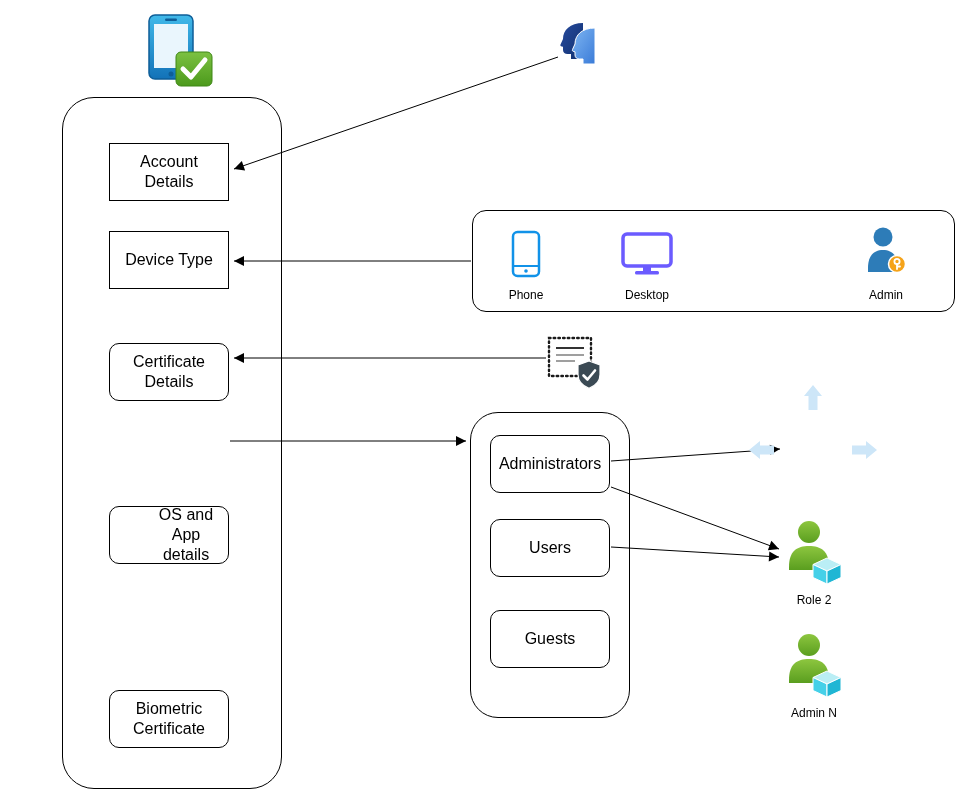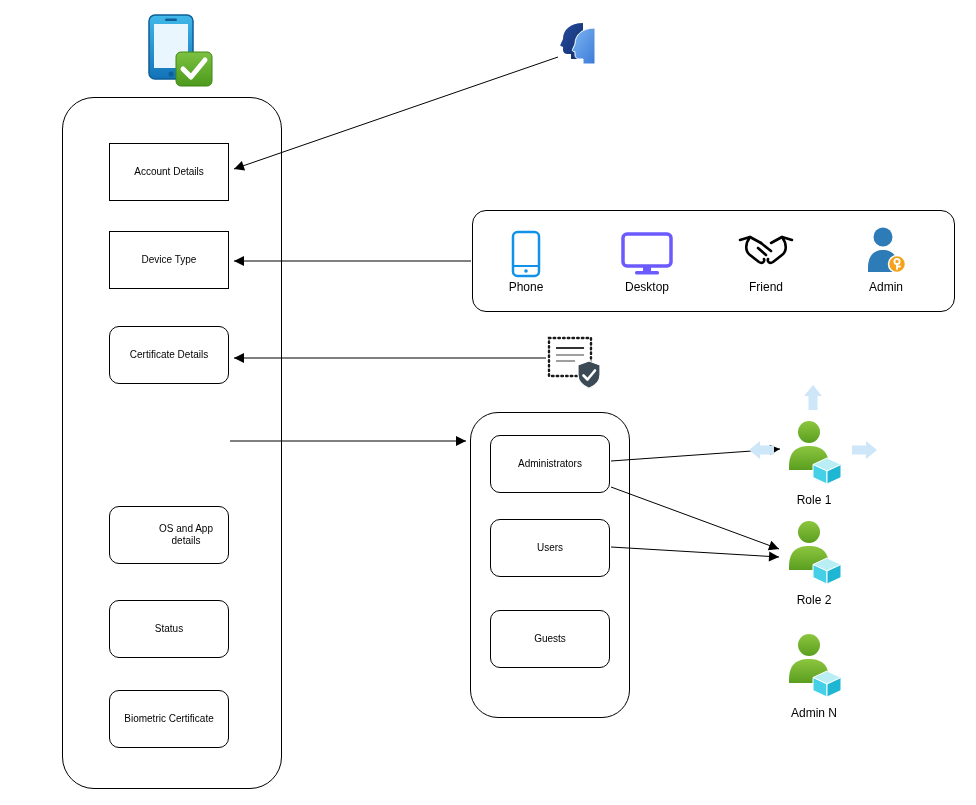--- a/index.html
+++ b/index.html
@@ -1,26 +1,26 @@
 <!DOCTYPE html>
 <html><head>
 <meta charset="utf-8">
 <style>
   html,body{margin:0;padding:0;background:#ffffff;}
   .canvas{position:relative;width:976px;height:805px;background:#ffffff;
           font-family:"Liberation Sans",sans-serif;overflow:hidden;color:#000;}
   .frame{position:absolute;background:#fff;border:1px solid #000;box-sizing:border-box;}
   .node{position:absolute;width:120px;height:58px;background:#fff;border:1px solid #000;
         display:flex;align-items:center;justify-content:center;text-align:center;
-        font-size:10px;line-height:1.25;padding:2px 6px;box-sizing:border-box;}
+        font-size:16px;line-height:1.25;padding:2px 6px;box-sizing:border-box;}
   .node.rounded{border-radius:10px;}
   .abs{position:absolute;line-height:0;}
   .dev-item{position:absolute;top:222px;width:100px;display:flex;flex-direction:column;align-items:center;}
   .dev-item .ic{height:56px;display:flex;align-items:flex-end;justify-content:center;line-height:0;}
-  .dev-label{margin-top:2px;font-size:12px;}
+  .dev-label{margin-top:10px;font-size:12px;}
   .role{position:absolute;width:58px;display:flex;flex-direction:column;align-items:center;}
   .role-label{margin-top:5px;font-size:12px;white-space:nowrap;}
   svg.overlay{position:absolute;left:0;top:0;pointer-events:none;}
 </style>
 </head>
 <body>
 
 <div class="canvas">
 
   <svg width="0" height="0" style="position:absolute">
@@ -54,28 +54,25 @@
   <div class="frame" style="left:62px;top:97px;width:220px;height:692px;border-radius:32px;"></div>
   <div class="frame" style="left:472px;top:210px;width:483px;height:102px;border-radius:14px;"></div>
   <div class="frame" style="left:470px;top:412px;width:160px;height:306px;border-radius:28px;"></div>
 
   <div class="node" style="left:109px;top:143px;">
     <span>Account Details</span>
   </div>
   <div class="node" style="left:109px;top:231px;">
     <span>Device Type</span>
   </div>
-  <div class="node rounded" style="left:109px;top:326px;">
+  <div class="node rounded" style="left:109px;top:343px;">
     <span>Certificate Details</span>
   </div>
   <div class="node rounded" style="left:109px;top:506px;padding-left:40px;">
     <span>OS and App details</span>
-  </div>
-  <div class="node rounded" style="left:109px;top:600px;">
-    <span>Status</span>
   </div>
   <div class="node rounded" style="left:109px;top:690px;">
     <span>Biometric Certificate</span>
   </div>
 
   <div class="node rounded" style="left:490px;top:435px;text-align:right;">
     <span>Administrators</span>
   </div>
   <div class="node rounded" style="left:490px;top:519px;">
     <span>Users</span>
@@ -131,63 +128,34 @@
     <span class="ic">
       <svg width="52" height="46" viewBox="0 0 52 46">
         <rect x="2" y="2" width="48" height="32" rx="4" fill="#fff" stroke="#6b5bff" stroke-width="3.5"></rect>
         <rect x="22" y="34" width="8" height="5" fill="#6b5bff"></rect>
         <rect x="14" y="39" width="24" height="3.5" rx="1.5" fill="#6b5bff"></rect>
       </svg>
     </span>
     <span class="dev-label">Desktop</span>
   </div>
 
-  <div class="dev-item" style="left:716px;">
-    <span class="ic">
-      <svg width="58" height="46" viewBox="0 0 58 46">
-        <g fill="none" stroke="#000" stroke-width="2.6" stroke-linecap="round" stroke-linejoin="round">
-          <path d="M3 8 L13 5 L24 11"></path>
-          <path d="M55 8 L45 5 L34 11"></path>
-          <path d="M13 5 C8 12 8 19 13 23 L22 30 C25 32 28 30 27 27"></path>
-          <path d="M45 5 C50 12 50 19 45 23 L36 30 C33 32 30 30 31 27"></path>
-          <path d="M24 11 L34 19"></path>
-          <path d="M21 16 L29 23"></path>
-        </g>
-      </svg>
-    </span>
-    <span class="dev-label">Friend</span>
-  </div>
 
   <div class="dev-item" style="left:836px;">
     <span class="ic">
       <svg width="40" height="52" viewBox="0 0 40 52">
         <circle cx="17" cy="11" r="9.5" fill="#2d7cb8"></circle>
         <path d="M2 42 C2 29 8.5 24 17 24 C25.5 24 32 29 32 42 L32 46 L2 46 Z" fill="#2d7cb8"></path>
         <circle cx="31" cy="38" r="8.5" fill="#f5a31a" stroke="#fff" stroke-width="1.5"></circle>
         <circle cx="31" cy="35.5" r="2.6" fill="none" stroke="#fff" stroke-width="1.8"></circle>
         <path d="M31 38 L31 43 M31 40.5 L34 40.5" stroke="#fff" stroke-width="1.8" stroke-linecap="round"></path>
       </svg>
     </span>
     <span class="dev-label">Admin</span>
   </div>
 
-  <div class="role" style="left:785px;top:420px;">
-    <span class="ic">
-      <svg width="56" height="64" viewBox="0 0 56 64">
-        <circle cx="23" cy="12" r="11" fill="url(#rg)"></circle>
-        <path d="M3 47 C3 31 11 26 23 26 C35 26 43 31 43 47 L43 50 L3 50 Z" fill="url(#rg)"></path>
-        <g stroke="#fff" stroke-width="1">
-          <polygon points="41,38 55,44.5 41,51 27,44.5" fill="#baeef5"></polygon>
-          <polygon points="27,44.5 41,51 41,64 27,57.5" fill="#45d0e8"></polygon>
-          <polygon points="55,44.5 41,51 41,64 55,57.5" fill="#1fb6d4"></polygon>
-        </g>
-      </svg>
-    </span>
-    <span class="role-label">Role 1</span>
-  </div>
 
   <div class="role" style="left:785px;top:520px;">
     <span class="ic">
       <svg width="56" height="64" viewBox="0 0 56 64">
         <circle cx="23" cy="12" r="11" fill="url(#rg)"></circle>
         <path d="M3 47 C3 31 11 26 23 26 C35 26 43 31 43 47 L43 50 L3 50 Z" fill="url(#rg)"></path>
         <g stroke="#fff" stroke-width="1">
           <polygon points="41,38 55,44.5 41,51 27,44.5" fill="#baeef5"></polygon>
           <polygon points="27,44.5 41,51 41,64 27,57.5" fill="#45d0e8"></polygon>
           <polygon points="55,44.5 41,51 41,64 55,57.5" fill="#1fb6d4"></polygon>

